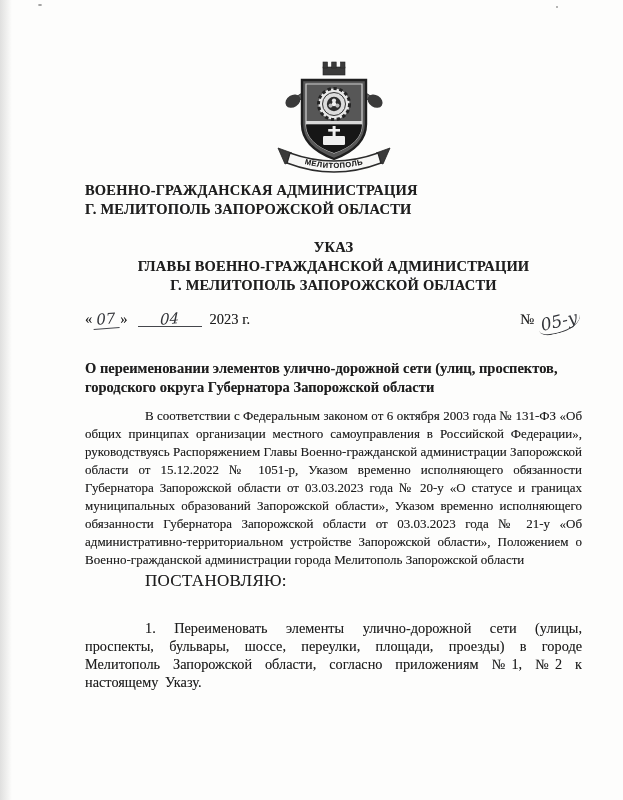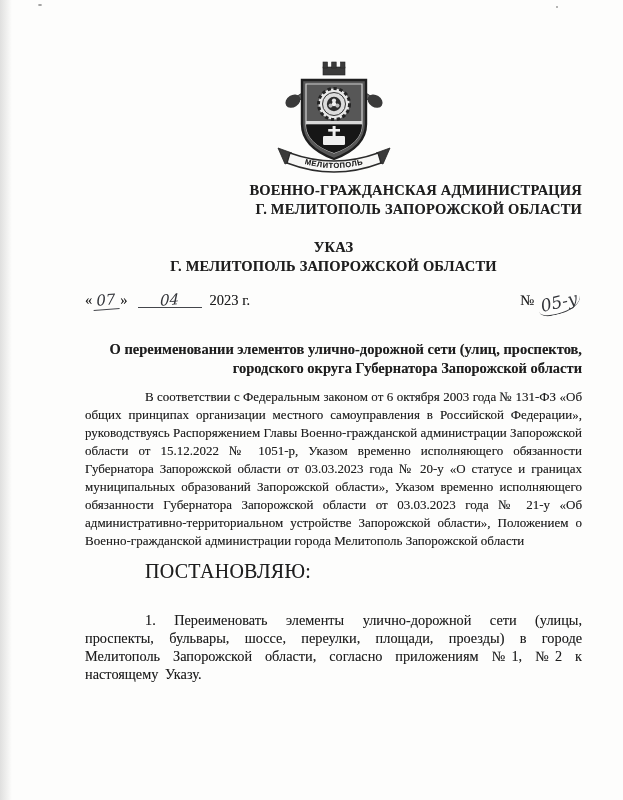--- a/index.html
+++ b/index.html
@@ -25,21 +25,21 @@
   .speck.s1 { left: 38px; top: 4px; width: 4px; height: 2px; }
   .speck.s2 { left: 556px; top: 6px; width: 2px; height: 2px; }
 
   .content { margin-left: 85px; width: 497px; }
 
   .emblem-row { margin-top: 60px; height: 118px; text-align: center; }
   .emblem-row svg { display: inline-block; }
 
   .org-header {
     margin-top: 3px;
-    text-align: right;
+    text-align: left;
     font-weight: 700;
     font-size: 14.5px;
     line-height: 19px;
     letter-spacing: 0.2px;
   }
 
   .doc-type {
     margin-top: 19px;
     text-align: center;
     font-weight: 700;
@@ -88,37 +88,37 @@
     font-size: 17px;
     transform: rotate(-13deg) translateY(3px);
     border-bottom: 1px solid #3c3e42;
     border-radius: 0 0 60% 30%;
     padding: 0 3px 1px 3px;
     margin-left: 3px;
   }
 
   .subject {
     margin-top: 27px;
-    text-align: right;
+    text-align: left;
     font-weight: 700;
     font-size: 14.5px;
     line-height: 19px;
   }
 
   .preamble {
     margin: 10px 0 0 0;
     font-size: 13px;
     line-height: 18px;
     text-align: justify;
     text-indent: 60px;
   }
 
   .resolution {
-    margin: 10px 0 0 60px;
-    font-size: 20px;
+    margin: 2px 0 0 60px;
+    font-size: 17px;
     letter-spacing: 0.3px;
   }
 
   .item {
     margin: 28px 0 0 0;
     font-size: 14.3px;
     line-height: 18px;
     text-align: justify;
     text-indent: 60px;
     word-spacing: 3px;
@@ -191,20 +191,21 @@
       </svg>
     </div>
 
     <div class="org-header">
       <div>ВОЕННО-ГРАЖДАНСКАЯ АДМИНИСТРАЦИЯ</div>
       <div>Г. МЕЛИТОПОЛЬ ЗАПОРОЖСКОЙ ОБЛАСТИ</div>
     </div>
 
     <div class="doc-type">
       <div>УКАЗ</div>
+      <div>ГЛАВЫ ВОЕННО-ГРАЖДАНСКОЙ АДМИНИСТРАЦИИ</div>
       <div>Г. МЕЛИТОПОЛЬ ЗАПОРОЖСКОЙ ОБЛАСТИ</div>
     </div>
 
     <div class="date-row">
       <div class="date-left">
         <span>«</span><span class="hw day">07</span><span>»</span><span class="month-slot"><span class="hw">04</span></span><span class="year">2023 г.</span>
       </div>
       <div class="date-right">
         <span>№</span><span class="hw number">05-у</span>
       </div>

